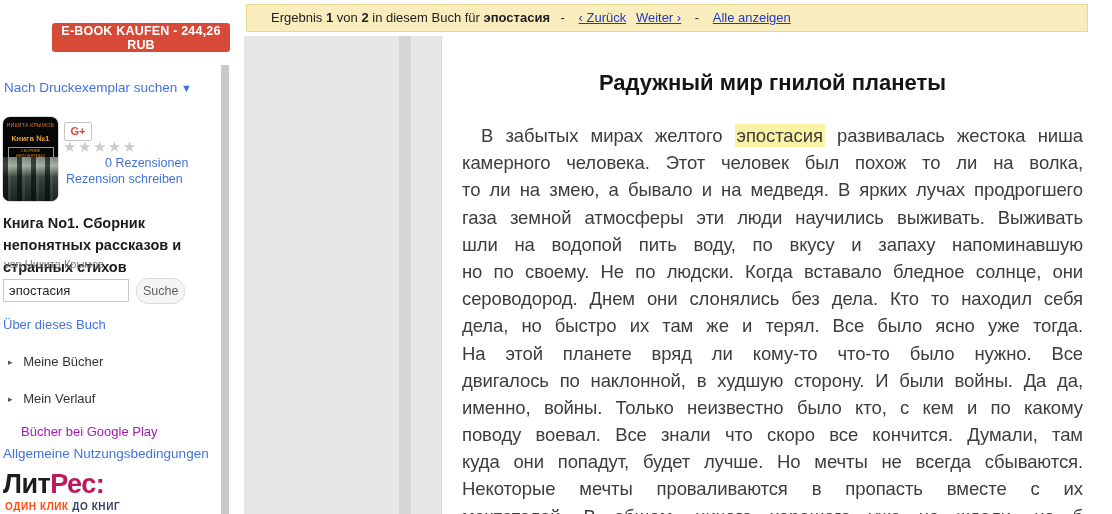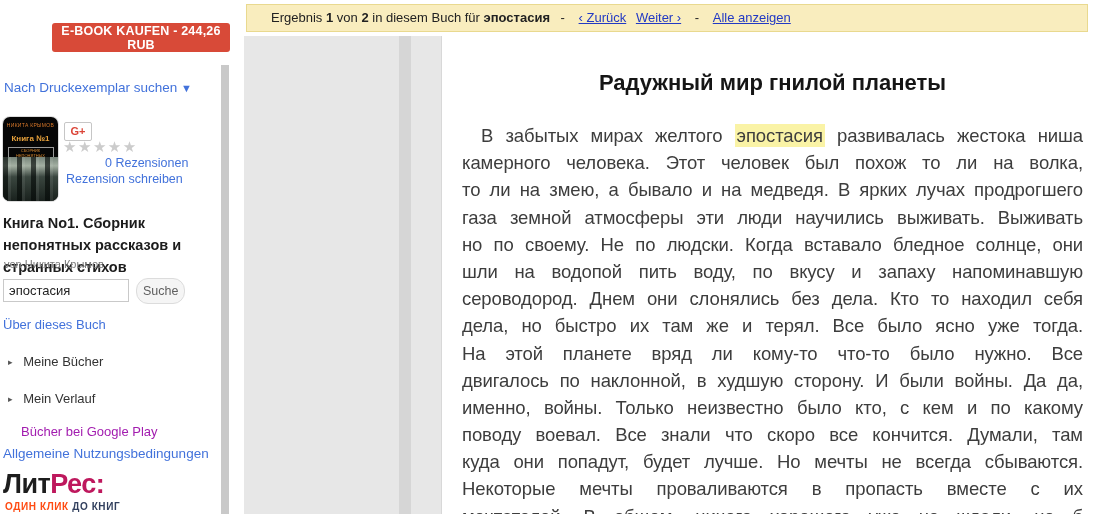--- a/index.html
+++ b/index.html
@@ -152,22 +152,22 @@
 
   <div class="para">
     <div class="pline first">
       <span>В забытых мирах желтого</span>
       <span class="hl">эпостасия</span>
       <span>развивалась жестока ниша</span>
     </div>
     <div class="pline">камерного человека. Этот человек был похож то ли на волка,</div>
     <div class="pline">то ли на змею, а бывало и на медведя. В ярких лучах продрогшего</div>
     <div class="pline">газа земной атмосферы эти люди научились выживать. Выживать</div>
+    <div class="pline">шли на водопой пить воду, по вкусу и запаху напоминавшую</div>
     <div class="pline">но по своему. Не по людски. Когда вставало бледное солнце, они</div>
-    <div class="pline">шли на водопой пить воду, по вкусу и запаху напоминавшую</div>
     <div class="pline">сероводород. Днем они слонялись без дела. Кто то находил себя</div>
     <div class="pline">дела, но быстро их там же и терял. Все было ясно уже тогда.</div>
     <div class="pline">На этой планете вряд ли кому-то что-то было нужно. Все</div>
     <div class="pline">двигалось по наклонной, в худшую сторону. И были войны. Да да,</div>
     <div class="pline">именно, войны. Только неизвестно было кто, с кем и по какому</div>
     <div class="pline">поводу воевал. Все знали что скоро все кончится. Думали, там</div>
     <div class="pline">куда они попадут, будет лучше. Но мечты не всегда сбываются.</div>
     <div class="pline">Некоторые мечты проваливаются в пропасть вместе с их</div>
     <div class="pline">мечтателей. В общем, ничего хорошего уже не ждали, но б</div>
   </div>

